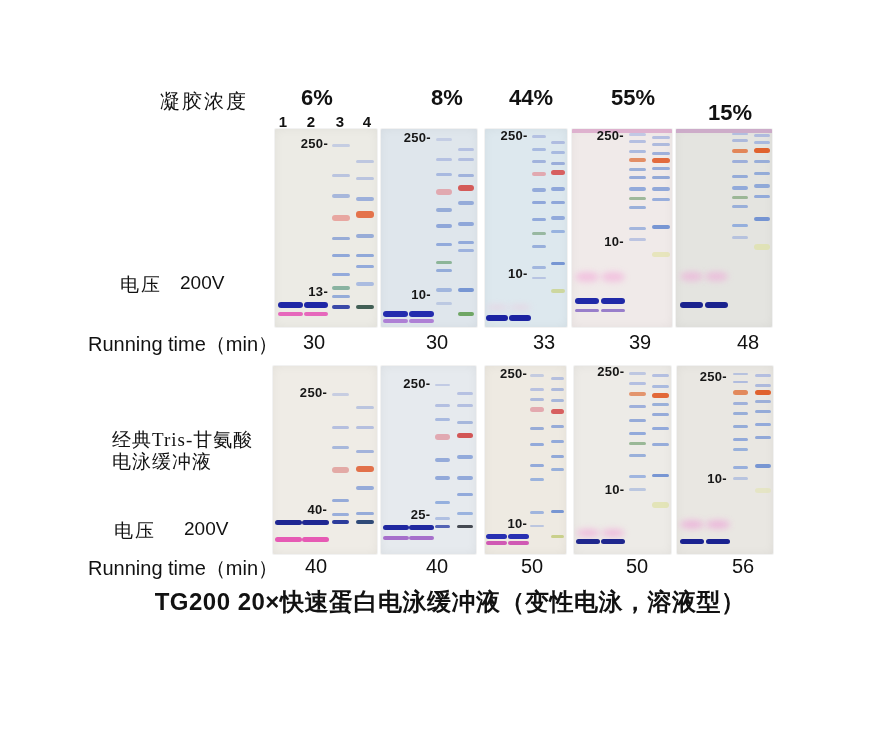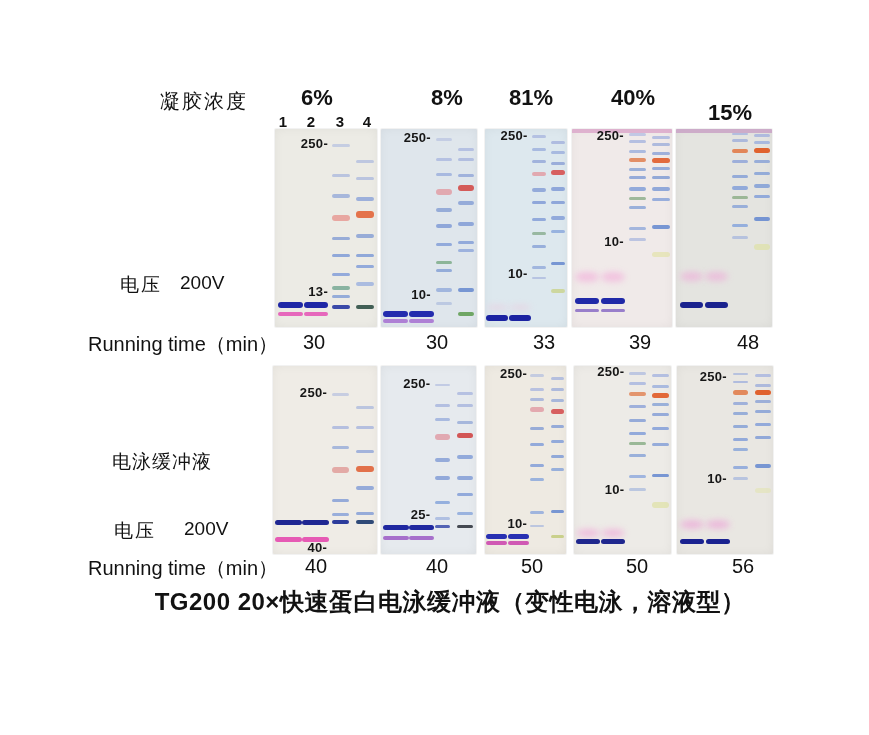--- a/index.html
+++ b/index.html
@@ -33,38 +33,39 @@
   .blob{position:absolute;border-radius:50%;filter:blur(3px);}
 </style>
 </head>
 <body>
 
 <div id="figure-root">
 
   <span class="abs cjk hdr-label" style="left:160px;top:88px">凝胶浓度</span>
   <span class="abs pct center" style="left:317px;top:85px">6%</span>
   <span class="abs pct center" style="left:447px;top:85px">8%</span>
-  <span class="abs pct center" style="left:531px;top:85px">81%</span>
-  <span class="abs pct center" style="left:633px;top:85px">40%</span>
+  <span class="abs pct center" style="left:531px;top:85px">44%</span>
+  <span class="abs pct center" style="left:633px;top:85px">55%</span>
   <span class="abs pct center" style="left:730px;top:100px">15%</span>
 
   <span class="abs lane-num center" style="left:283px;top:113px">1</span>
   <span class="abs lane-num center" style="left:311px;top:113px">2</span>
   <span class="abs lane-num center" style="left:340px;top:113px">3</span>
   <span class="abs lane-num center" style="left:367px;top:113px">4</span>
 
   <span class="abs cjk volt-l" style="left:120px;top:272px">电压</span>
   <span class="abs volt-v" style="left:180px;top:272px">200V</span>
   <span class="abs rt-label" style="left:88px;top:331px">Running time（min）</span>
   <span class="abs rt-val center" style="left:314px;top:331px">30</span>
   <span class="abs rt-val center" style="left:437px;top:331px">30</span>
   <span class="abs rt-val center" style="left:544px;top:331px">33</span>
   <span class="abs rt-val center" style="left:640px;top:331px">39</span>
   <span class="abs rt-val center" style="left:748px;top:331px">48</span>
 
+  <span class="abs cjk buffer" style="left:112px;top:427px">经典Tris-甘氨酸</span>
   <span class="abs cjk buffer" style="left:112px;top:449px">电泳缓冲液</span>
   <span class="abs cjk volt-l" style="left:114px;top:518px">电压</span>
   <span class="abs volt-v" style="left:184px;top:518px">200V</span>
   <span class="abs rt-label" style="left:88px;top:555px">Running time（min）</span>
   <span class="abs rt-val center" style="left:316px;top:555px">40</span>
   <span class="abs rt-val center" style="left:437px;top:555px">40</span>
   <span class="abs rt-val center" style="left:532px;top:555px">50</span>
   <span class="abs rt-val center" style="left:637px;top:555px">50</span>
   <span class="abs rt-val center" style="left:743px;top:555px">56</span>
 
@@ -208,21 +209,21 @@
       <div class="band" style="left: 81%; width: 17%; top: 9.6%; height: 2.5%; background: rgb(224, 98, 46); opacity: 1;"></div>
       <div class="band" style="left: 81%; width: 17%; top: 15.5%; height: 1.8%; background: rgb(144, 168, 216); opacity: 0.9;"></div>
       <div class="band" style="left: 81%; width: 17%; top: 21.5%; height: 1.6%; background: rgb(140, 166, 216); opacity: 0.9;"></div>
       <div class="band" style="left: 81%; width: 17%; top: 28%; height: 1.6%; background: rgb(136, 163, 216); opacity: 0.9;"></div>
       <div class="band" style="left: 81%; width: 17%; top: 33.5%; height: 1.6%; background: rgb(138, 164, 218); opacity: 0.9;"></div>
       <div class="band" style="left: 81%; width: 17%; top: 44.5%; height: 1.9%; background: rgb(112, 144, 210); opacity: 0.95;"></div>
       <div class="band" style="left: 81%; width: 17%; top: 58%; height: 3%; background: rgb(222, 226, 162); opacity: 0.65;"></div>
     </div>
     <div class="gel" style="left: 273px; top: 366px; width: 104px; height: 188px; background: rgb(239, 236, 230);">
       <div class="marker" style="top: 14.5%;">250-</div>
-      <div class="marker" style="top: 76.5%; margin-top: 38px;">40-</div>
+      <div class="marker" style="top: 76.5%;">40-</div>
       <div class="band" style="left: 2%; width: 26%; top: 82%; height: 2.5%; background: rgb(31, 39, 146); opacity: 1;"></div>
       <div class="band" style="left: 2%; width: 26%; top: 91%; height: 2.4%; background: rgb(230, 83, 178); opacity: 0.95;"></div>
       <div class="band" style="left: 28%; width: 26%; top: 82%; height: 2.5%; background: rgb(31, 39, 146); opacity: 1;"></div>
       <div class="band" style="left: 28%; width: 26%; top: 91%; height: 2.4%; background: rgb(230, 83, 178); opacity: 0.95;"></div>
       <div class="band" style="left: 57%; width: 16%; top: 14.5%; height: 1.4%; background: rgb(183, 193, 224); opacity: 0.7;"></div>
       <div class="band" style="left: 57%; width: 16%; top: 32%; height: 1.6%; background: rgb(167, 181, 222); opacity: 0.8;"></div>
       <div class="band" style="left: 57%; width: 16%; top: 42.5%; height: 1.8%; background: rgb(156, 175, 218); opacity: 0.85;"></div>
       <div class="band" style="left: 57%; width: 16%; top: 53.8%; height: 3%; background: rgb(226, 163, 160); opacity: 0.9;"></div>
       <div class="band" style="left: 57%; width: 16%; top: 70.5%; height: 1.8%; background: rgb(141, 165, 216); opacity: 0.9;"></div>
       <div class="band" style="left: 57%; width: 16%; top: 78%; height: 1.6%; background: rgb(144, 168, 218); opacity: 0.9;"></div>

